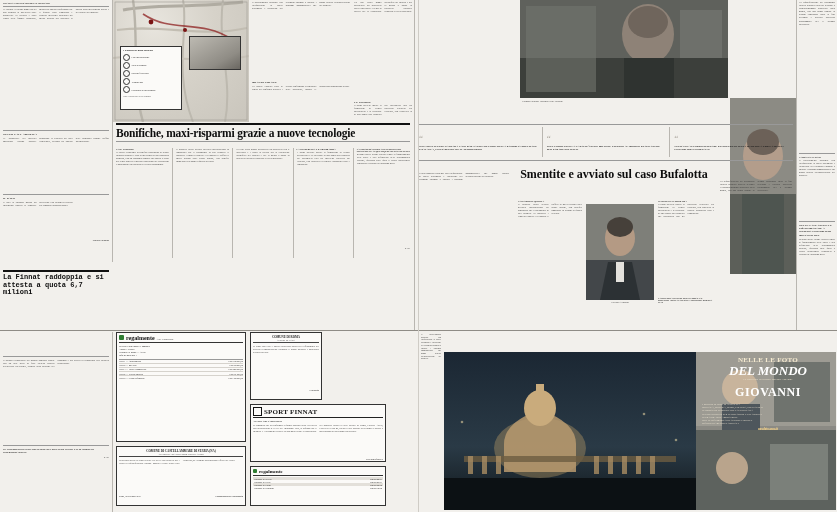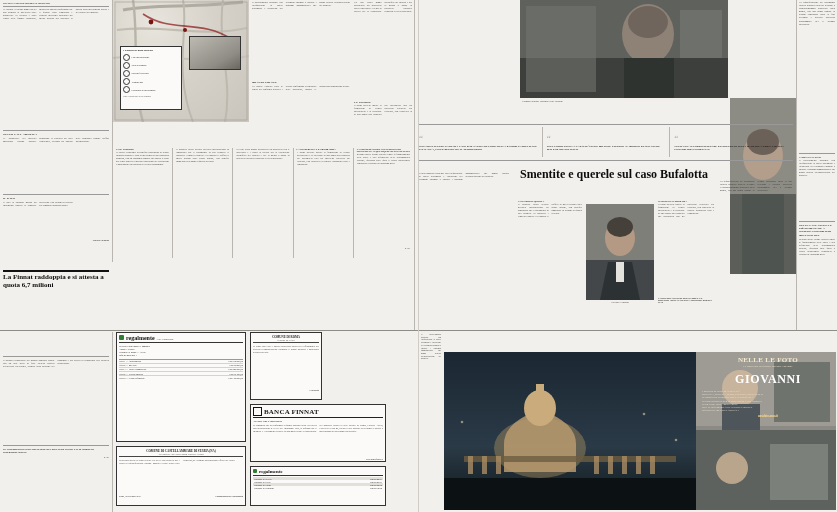--- a/index.html
+++ b/index.html
@@ -144,20 +144,25 @@
     <div class="txt" style="height:150px;overflow:hidden;">La riqualificazione del patrimonio edilizio pubblico procede secondo il cronoprogramma approvato dalla giunta, con una prima tranche di alloggi consegnati entro la fine dell'anno e ulteriori interventi programmati per il biennio successivo.</div>
     <div class="hr" style="margin:2px 0;"></div>
     <div class="smallcap" style="font-size:2px;">CAMPANIA E IL PIANO</div>
     <div class="txt" style="height:60px;overflow:hidden;margin-top:1px;">Il procedimento prosegue con l'acquisizione di nuovi documenti e l'audizione dei testimoni chiamati a chiarire i passaggi amministrativi che hanno portato all'approvazione del progetto.</div>
     <div class="hr" style="margin:2px 0;"></div>
     <div class="hl" style="font-size:2.8px;line-height:3.2px;">NELLE CASE ANCHE LE PIÙ DEGRADATE A SISTEMA CONSIGLIERI GIOVANNI DEL</div>
     <div class="txt" style="height:50px;overflow:hidden;margin-top:1px;">Restano aperte alcune criticità legate al finanziamento delle opere e alla definizione delle responsabilità storiche, questioni sulle quali il tavolo istituzionale continuerà a lavorare nei prossimi mesi.</div>
   </div>
   <div class="vr" style="left:796px;top:0;height:330px;"></div>
 
+  <div class="col" style="left:113px;top:123px;width:300px;height:22px;padding:0 3px;">
+    <div class="hr2" style="margin-bottom:2px;"></div>
+    <div class="headline" style="font-size:11.5px;line-height:12px;letter-spacing:-.2px;">Bonifiche, maxi-risparmi grazie a nuove tecnologie</div>
+    <div class="hr" style="margin-top:2px;"></div>
+  </div>
 
   <div class="col" style="left:113px;top:148px;width:300px;height:116px;padding:0 3px;">
     <div style="display:flex;gap:3px;height:112px;">
       <div style="width:56px;">
         <div class="smallcap">CASE ESTREME</div>
         <div class="txt" style="height:104px;overflow:hidden;margin-top:1px;">Le nuove tecnologie di bonifica consentono di ridurre in modo sensibile i costi di intervento sui siti industriali dismessi, con un risparmio stimato che supera il trenta per cento rispetto ai metodi tradizionali di escavazione e smaltimento in discarica dei terreni contaminati.</div>
       </div>
       <div class="vr" style="position:relative;height:110px;"></div>
       <div style="width:56px;">
         <div class="txt" style="height:110px;overflow:hidden;">Il progetto pilota avviato nell'area metropolitana ha dimostrato che il trattamento in situ permette di abbattere i tempi di cantiere e di limitare il traffico di mezzi pesanti sulle strade urbane, con benefici immediati in termini di qualità dell'aria.</div>
@@ -200,21 +205,21 @@
         <div class="quoteblk" style="font-size:2.7px;line-height:3.2px;">«C'ERA UN ACCORDO PER DARE UN POTERE DI SPESA DI 430 MILA EURO A TUTTI I CONSIGLIERI COMUNALI»</div>
       </div>
     </div>
   </div>
 
   <div class="col" style="left:416px;top:160px;width:380px;height:12px;padding:0 3px;">
     <div class="hr" style="margin-bottom:2px;"></div>
   </div>
 
   <div class="col" style="left:514px;top:168px;width:200px;height:30px;">
-    <div class="headline" style="font-size:12px;line-height:12.5px;text-align:center;">Smentite e querele sul caso Bufalotta</div>
+    <div class="headline" style="font-size:12px;line-height:12.5px;text-align:center;">Smentite e avviato sul caso Bufalotta</div>
   </div>
 
   <div class="col" style="left:416px;top:172px;width:96px;height:150px;padding:0 3px;">
     <div class="txt cols2" style="height:146px;overflow:hidden;">Il procedimento prosegue con l'acquisizione di nuovi documenti e l'audizione dei testimoni chiamati a chiarire i passaggi amministrativi che hanno portato all'approvazione del progetto.</div>
   </div>
 
   <div class="col" style="left:586px;top:204px;width:68px;height:110px;">
     <svg width="68" height="96" style="display:block;">
       <rect width="68" height="96" fill="#7e7f79"></rect>
       <rect x="0" y="56" width="68" height="40" fill="#43474a"></rect>
@@ -239,21 +244,21 @@
 
   <div class="col" style="left:718px;top:180px;width:76px;height:142px;padding:0 2px;">
     <div class="txt cols2" style="height:138px;overflow:hidden;">La riqualificazione del patrimonio edilizio pubblico procede secondo il cronoprogramma approvato dalla giunta, con una prima tranche di alloggi consegnati entro la fine dell'anno e ulteriori interventi programmati per il biennio successivo.</div>
   </div>
 
   <div style="position:absolute;left:0;top:330px;width:420px;height:1px;background:#8f8c86;"></div>
   <div style="position:absolute;left:420px;top:330px;width:417px;height:1px;background:#8f8c86;"></div>
 
   <div class="col" style="left:0;top:268px;width:112px;height:86px;padding:2px 3px;">
     <div class="hr2" style="margin-bottom:2px;"></div>
-    <div class="headline" style="font-size:7px;line-height:7.6px;">La Finnat raddoppia e si attesta a quota 6,7 milioni</div>
+    <div class="headline" style="font-size:7px;line-height:7.6px;font-family:Liberation Mono, monospace;">La Finnat raddoppia e si attesta a quota 6,7 milioni</div>
   </div>
 
   <div class="col" style="left:0;top:356px;width:112px;height:150px;padding:0 3px;">
     <div class="hr" style="margin-bottom:1.5px;"></div>
     <div class="txt cols2" style="height:84px;overflow:hidden;">Il bilancio consolidato del gruppo bancario chiude con un utile netto in forte crescita rispetto all'esercizio precedente, trainato dalla gestione del risparmio e dai servizi di consulenza alla clientela istituzionale.</div>
     <div class="hr" style="margin:2px 0;"></div>
     <div class="smallcap" style="font-size:2.4px;line-height:3px;">LE COMMISSIONI SONO CRESCIUTE DEL DIECI PER CENTO E IL MARGINE DI INTERMEDIAZIONE</div>
     <div class="byline" style="margin-top:2px;">R. Bi.</div>
   </div>
 
@@ -308,21 +313,21 @@
     <div class="txt cols2" style="margin-top:1.5px;height:36px;overflow:hidden;">Procedura aperta ai sensi dell'art. 60 del D.Lgs 50/2016 per i lavori di riqualificazione urbana. Importo a base d'asta euro 1.240.000,00. Termine presentazione offerte ore 12:00.</div>
     <div style="display:flex;justify-content:space-between;font-size:2.1px;">
       <span>Roma, 15 novembre 2015</span>
       <span style="font-style:italic;">Il Responsabile del Procedimento</span>
     </div>
   </div>
 
   <div class="col white boxed" style="left:250px;top:404px;width:136px;height:58px;padding:2px;">
     <div style="display:flex;align-items:center;gap:2px;border-bottom:1px solid #222;padding-bottom:1px;">
       <span style="display:inline-block;width:7px;height:7px;border:1px solid #111;"></span>
-      <span class="finnat" style="font-size:7px;letter-spacing:.2px;">BANCA FINNAT</span>
+      <span class="finnat" style="font-size:7px;letter-spacing:.2px;">SPORT FINNAT</span>
     </div>
     <div style="font-size:2.4px;font-weight:bold;margin-top:1.5px;">AVVISO AGLI AZIONISTI</div>
     <div class="txt cols2" style="margin-top:1px;height:34px;overflow:hidden;">Si comunica che in conformità a quanto disposto dalla CONSOB con deliberazione n. 11971 del 14 maggio 1999, si informa che il Bilancio e i documenti relativi all'assemblea sono a disposizione del pubblico presso la sede sociale in Roma, Palazzo Altieri, Piazza del Gesù 49, presso il sito internet della Banca e presso il meccanismo di stoccaggio autorizzato.</div>
     <div style="font-size:2.2px;text-align:right;">www.bancafinnat.it</div>
   </div>
 
   <div class="col white boxed" style="left:250px;top:466px;width:136px;height:40px;padding:2px;">
     <div style="display:flex;align-items:baseline;gap:2px;border-bottom:1px solid #333;padding-bottom:1px;">
       <span style="width:4px;height:4px;background:#2f7d32;display:inline-block;border-radius:1px;"></span>
       <span class="adtitle" style="font-size:5px;">regalmente</span>
@@ -387,20 +392,21 @@
       <circle cx="44" cy="36" r="18" fill="#c8b49c"></circle>
       <rect x="26" y="52" width="38" height="26" fill="#4e565c"></rect>
       <rect x="78" y="10" width="56" height="60" fill="#6f736e"></rect>
       <rect x="0" y="78" width="140" height="80" fill="#5d625e"></rect>
       <circle cx="36" cy="116" r="16" fill="#b9a48c"></circle>
       <rect x="74" y="92" width="58" height="56" fill="#7b807a"></rect>
     </svg>
 
     <div style="position:absolute;left:258px;top:4px;width:132px;text-align:center;">
       <div style="color:#f4e9cf;font-size:7px;font-weight:bold;letter-spacing:.3px;">NELLE LE FOTO</div>
+      <div style="color:#fff;font-size:13px;font-weight:bold;line-height:13px;font-style:italic;">DEL MONDO</div>
       <div style="color:#e6ddc8;font-size:2.8px;margin-top:1px;">La banca dati più grande con oltre 150 anni.</div>
       <div style="color:#fff;font-size:12px;font-weight:bold;letter-spacing:.6px;margin-top:4px;">GIOVANNI</div>
       <div style="text-align:left;margin-top:3px;color:#f0e8d6;font-size:2.4px;line-height:3.2px;">
         <div>7 MILIONI DI FOTO DI ATTUALITÀ</div>
         <div>CRONACA, POLITICA, SPORT, CULTURA, SPETTACOLO</div>
         <div>LE IMMAGINI STORICHE DELLA FOTO ITALIA</div>
         <div>IN CONVENZIONE PER LE REDAZIONI E GLI ARCHIVI</div>
         <div>IN GRANDE COLLABORAZIONE</div>
         <div>CON LE PIÙ IMPORTANTI AGENZIE EUROPEE</div>
         <div>PIÙ RICCHI ARCHIVI NAZIONALI</div>

